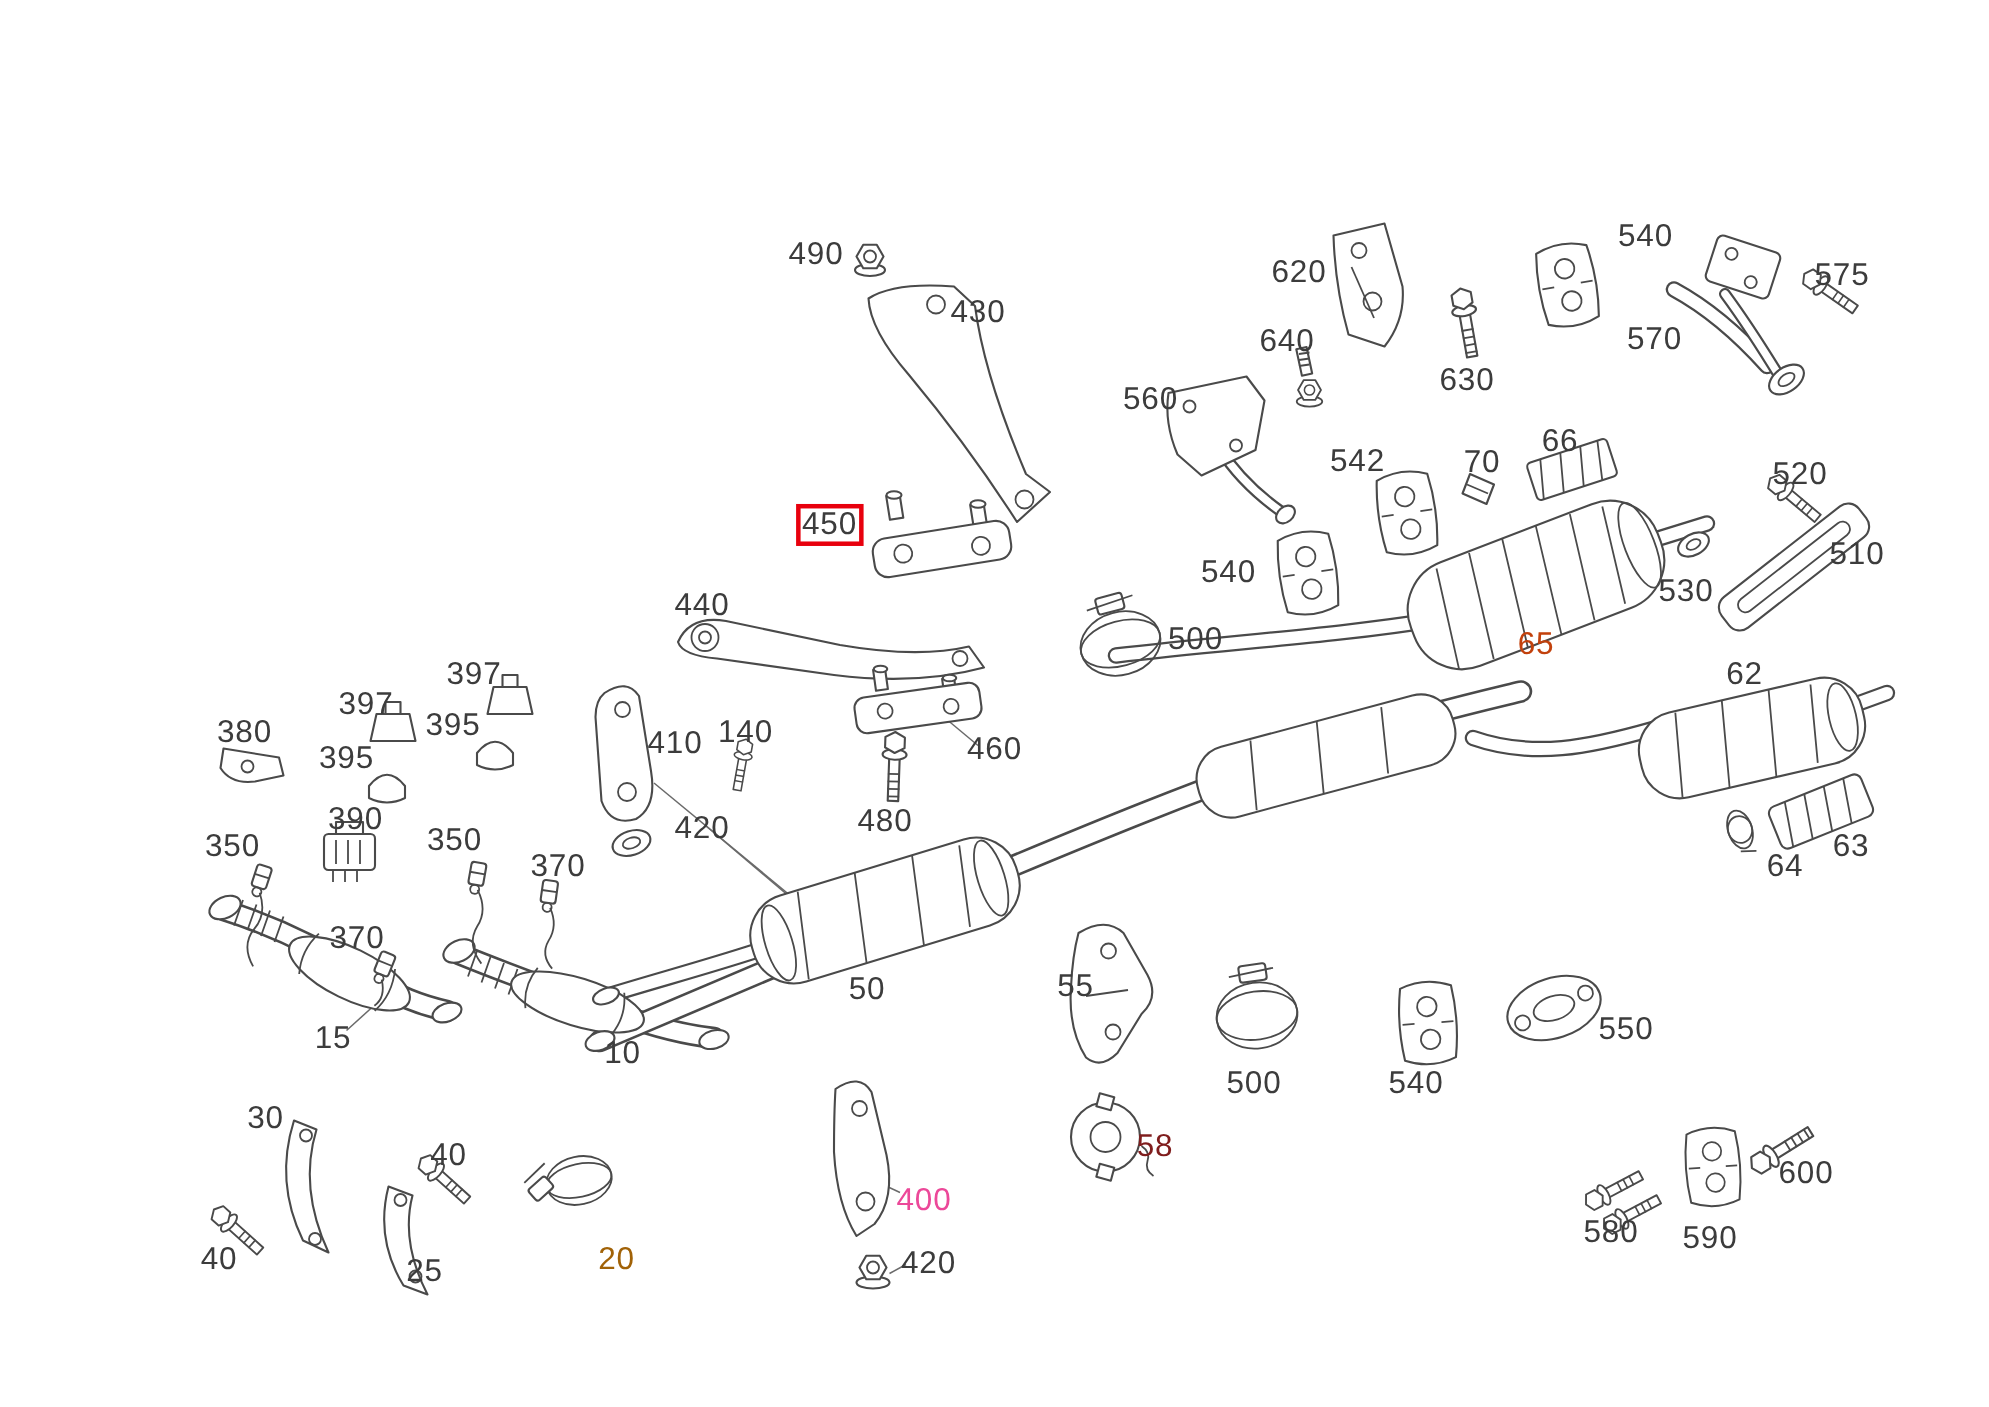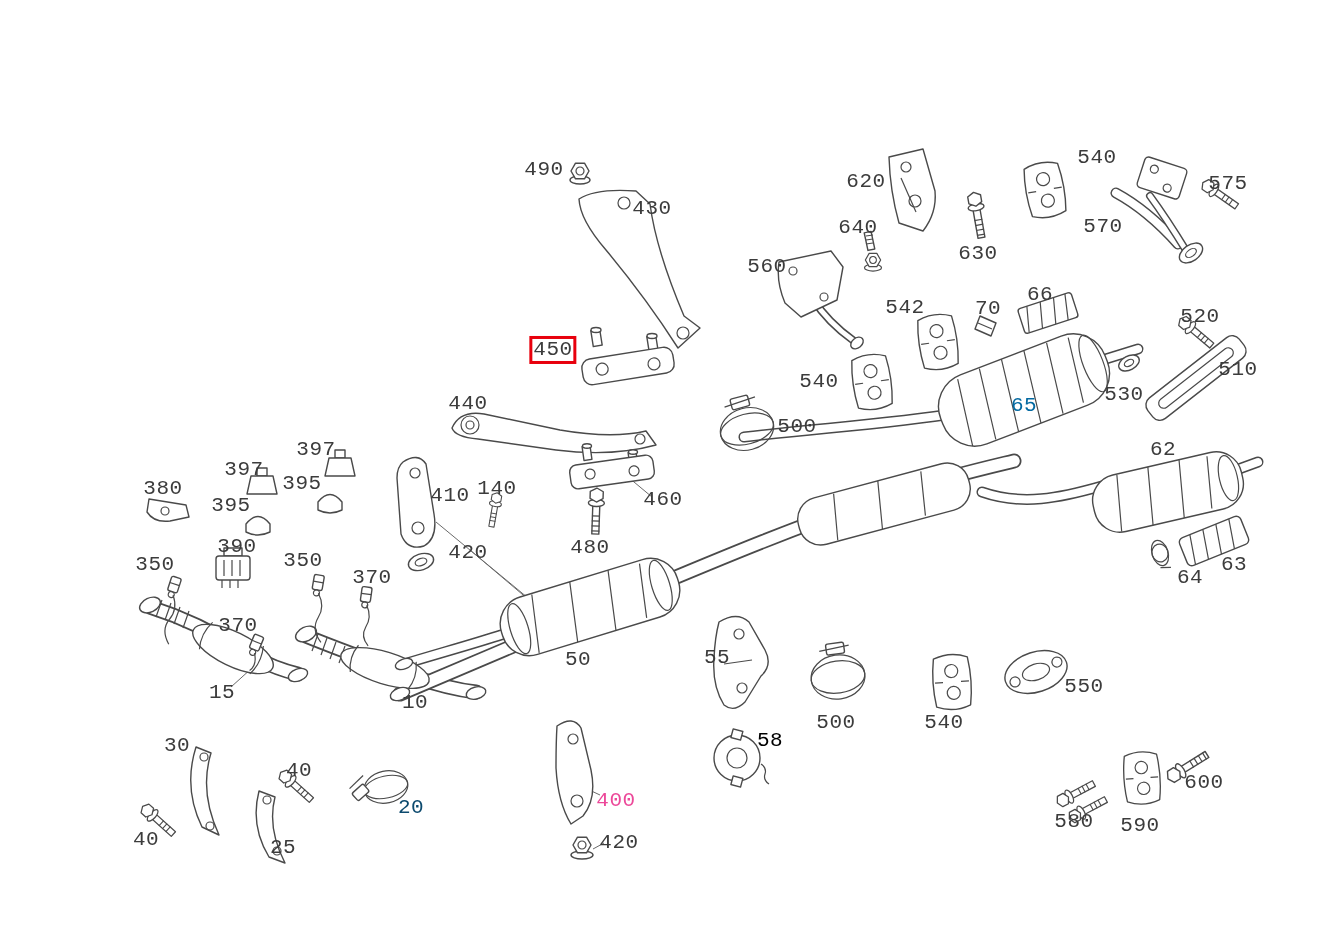--- a/index.html
+++ b/index.html
@@ -1,17 +1,17 @@
 <!DOCTYPE html>
 <html style="--highlight: #e8000d;"><head>
 <meta charset="utf-8">
 <style>
   html,body{margin:0;padding:0;background:#fff}
   .stage{position:relative;width:1326px;height:938px;background:#fff;overflow:hidden;
-         font-family:Liberation Mono, monospace;}
+         font-family:Liberation Sans, sans-serif;}
   .stage svg{position:absolute;left:0;top:0}
   #labels{position:absolute;left:0;top:0;width:100%;height:100%}
   .label{position:absolute;transform:translate(-50%,-50%);font-size:21px;color:#3c3c3c;
          letter-spacing:.5px;white-space:nowrap;cursor:pointer;user-select:none;line-height:1.05}
   .label.highlighted{border:3px solid var(--highlight,#e8000d);padding:0 1px}
   
   .p{fill:#fff;stroke:#4a4a4a;stroke-width:1.4;stroke-linejoin:round}
   .ln{fill:none;stroke:#4a4a4a;stroke-width:1.2;stroke-linejoin:round}
   .thin{fill:none;stroke:#6a6a6a;stroke-width:1}
   .tubeO{fill:none;stroke:#4a4a4a;stroke-width:15;stroke-linecap:round}
@@ -466,21 +466,21 @@
       <div class="label" style="left: 767px; top: 267px; color: rgb(60, 60, 60);">560</div>
       <div class="label" style="left: 905px; top: 308px; color: rgb(60, 60, 60);">542</div>
       <div class="label" style="left: 988px; top: 309px; color: rgb(60, 60, 60);">70</div>
       <div class="label" style="left: 1040px; top: 295px; color: rgb(60, 60, 60);">66</div>
       <div class="label" style="left: 1200px; top: 317px; color: rgb(60, 60, 60);">520</div>
       <div class="label" style="left: 1238px; top: 370px; color: rgb(60, 60, 60);">510</div>
       <div class="label" style="left: 819px; top: 382px; color: rgb(60, 60, 60);">540</div>
       <div class="label highlighted" style="left: 553px; top: 350px; color: rgb(60, 60, 60);">450</div>
       <div class="label" style="left: 797px; top: 427px; color: rgb(60, 60, 60);">500</div>
       <div class="label" style="left: 1124px; top: 395px; color: rgb(60, 60, 60);">530</div>
-      <div class="label" style="left: 1024px; top: 406px; color: #0369a1;">65</div>
+      <div class="label" style="left: 1024px; top: 430px; color: #c2410c;">65</div>
       <div class="label" style="left: 468px; top: 404px; color: rgb(60, 60, 60);">440</div>
       <div class="label" style="left: 316px; top: 450px; color: rgb(60, 60, 60);">397</div>
       <div class="label" style="left: 244px; top: 470px; color: rgb(60, 60, 60);">397</div>
       <div class="label" style="left: 302px; top: 484px; color: rgb(60, 60, 60);">395</div>
       <div class="label" style="left: 231px; top: 506px; color: rgb(60, 60, 60);">395</div>
       <div class="label" style="left: 163px; top: 489px; color: rgb(60, 60, 60);">380</div>
       <div class="label" style="left: 237px; top: 547px; color: rgb(60, 60, 60);">390</div>
       <div class="label" style="left: 155px; top: 565px; color: rgb(60, 60, 60);">350</div>
       <div class="label" style="left: 303px; top: 561px; color: rgb(60, 60, 60);">350</div>
       <div class="label" style="left: 372px; top: 578px; color: rgb(60, 60, 60);">370</div>
@@ -493,25 +493,25 @@
       <div class="label" style="left: 1190px; top: 578px; color: rgb(60, 60, 60);">64</div>
       <div class="label" style="left: 1234px; top: 565px; color: rgb(60, 60, 60);">63</div>
       <div class="label" style="left: 578px; top: 632px; color: rgb(60, 60, 60); margin-top: 28px;">50</div>
       <div class="label" style="left: 238px; top: 626px; color: rgb(60, 60, 60);">370</div>
       <div class="label" style="left: 222px; top: 693px; color: rgb(60, 60, 60);">15</div>
       <div class="label" style="left: 415px; top: 703px; color: rgb(60, 60, 60);">10</div>
       <div class="label" style="left: 717px; top: 658px; color: rgb(60, 60, 60);">55</div>
       <div class="label" style="left: 836px; top: 723px; color: rgb(60, 60, 60);">500</div>
       <div class="label" style="left: 944px; top: 723px; color: rgb(60, 60, 60);">540</div>
       <div class="label" style="left: 1084px; top: 687px; color: rgb(60, 60, 60);">550</div>
-      <div class="label" style="left: 770px; top: 741px; color: #000000;">58</div>
+      <div class="label" style="left: 770px; top: 765px; color: #7f1d1d;">58</div>
       <div class="label" style="left: 177px; top: 746px; color: rgb(60, 60, 60);">30</div>
       <div class="label" style="left: 299px; top: 771px; color: rgb(60, 60, 60);">40</div>
       <div class="label" style="left: 146px; top: 840px; color: rgb(60, 60, 60);">40</div>
       <div class="label" style="left: 283px; top: 848px; color: rgb(60, 60, 60);">25</div>
-      <div class="label" style="left: 411px; top: 808px; color: #0c4a6e;">20</div>
+      <div class="label" style="left: 411px; top: 840px; color: #a16207;">20</div>
       <div class="label" style="left: 616px; top: 801px; color: #ec4899;">400</div>
       <div class="label" style="left: 619px; top: 843px; color: rgb(60, 60, 60);">420</div>
       <div class="label" style="left: 1074px; top: 822px; color: rgb(60, 60, 60);">580</div>
       <div class="label" style="left: 1140px; top: 826px; color: rgb(60, 60, 60);">590</div>
       <div class="label" style="left: 1204px; top: 783px; color: rgb(60, 60, 60);">600</div>
     </div>
 </div>
 
 </body></html>

